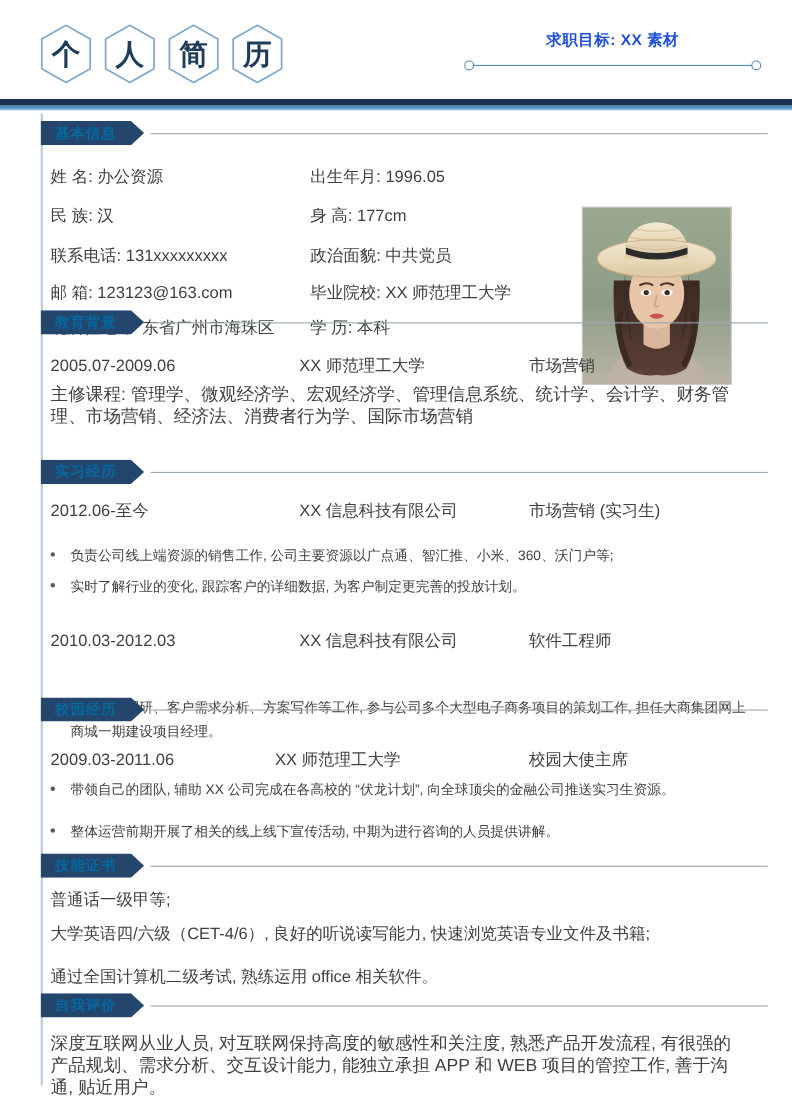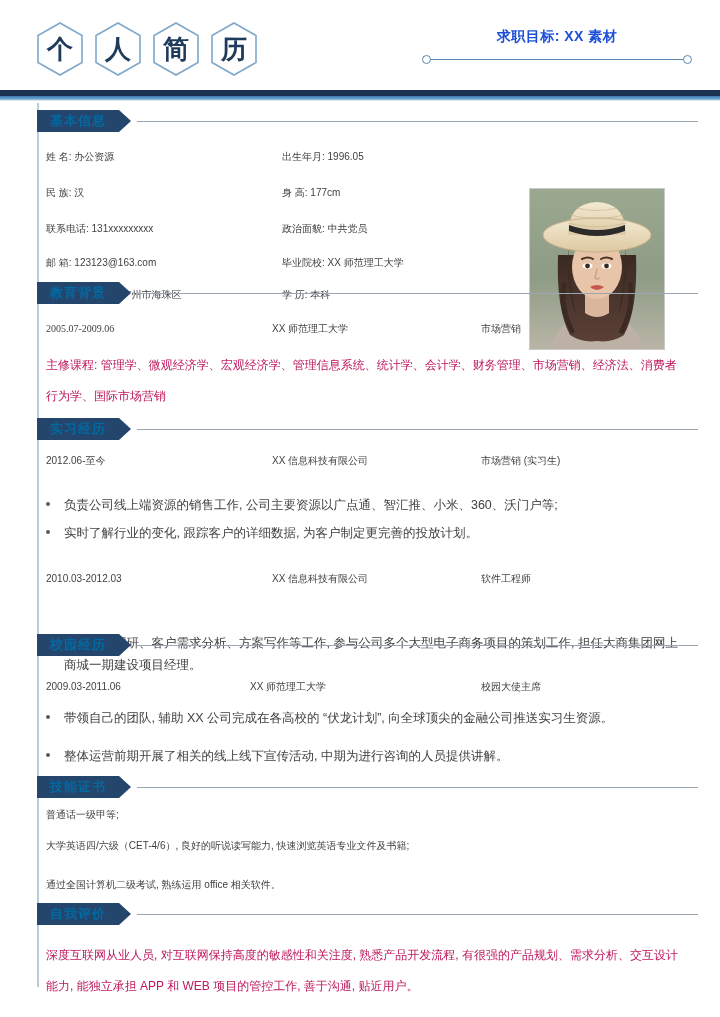--- a/index.html
+++ b/index.html
@@ -139,34 +139,34 @@
   .banner-rule {
     position: absolute;
     top: 11px;
     height: 1px;
     background: #9aa7b2;
   }
 
   
   .row {
     position: absolute;
-    font-size: 10px;
+    font-size: 15px;
     color: #3f3f3f;
     white-space: nowrap;
     line-height: 1.4;
   }
   .label {
     display: inline-block;
     letter-spacing: 0;
   }
   .para {
     position: absolute;
-    font-size: 12px;
-    color: #be185d;
-    line-height: 31px;
+    font-size: 16px;
+    color: #404040;
+    line-height: 20px;
   }
   .bullet {
     position: absolute;
     font-size: 12.5px;
     color: #3f3f3f;
     line-height: 22px;
   }
   .bullet .bdot {
     position: absolute;
     left: 0; top: 8px;
@@ -351,21 +351,21 @@
   <div class="section" style="top:282px;">
     <div class="banner">
       <svg class="chev" width="94" height="22" viewBox="0 0 94 22">
         <polygon points="0,0 82,0 94,11 82,22 0,22" fill="#24456c"></polygon>
       </svg>
       <span class="btxt">教育背景</span>
     </div>
     <div class="banner-rule" style="left:137px; right:22px;"></div>
   </div>
 
-  <div class="row" style="left:46px; top:322px;font-family:Liberation Serif, serif;">2005.07-2009.06</div>
+  <div class="row" style="left:46px; top:322px;">2005.07-2009.06</div>
   <div class="row" style="left:272px; top:322px;">XX 师范理工大学</div>
   <div class="row" style="left:481px; top:322px;">市场营销</div>
   <div class="para" style="left:46px; top:350px; width:632px;">主修课程: 管理学、微观经济学、宏观经济学、管理信息系统、统计学、会计学、财务管理、市场营销、经济法、消费者行为学、国际市场营销</div>
 
   <div class="section" style="top:418px;">
     <div class="banner">
       <svg class="chev" width="94" height="22" viewBox="0 0 94 22">
         <polygon points="0,0 82,0 94,11 82,22 0,22" fill="#24456c"></polygon>
       </svg>
       <span class="btxt">实习经历</span>

